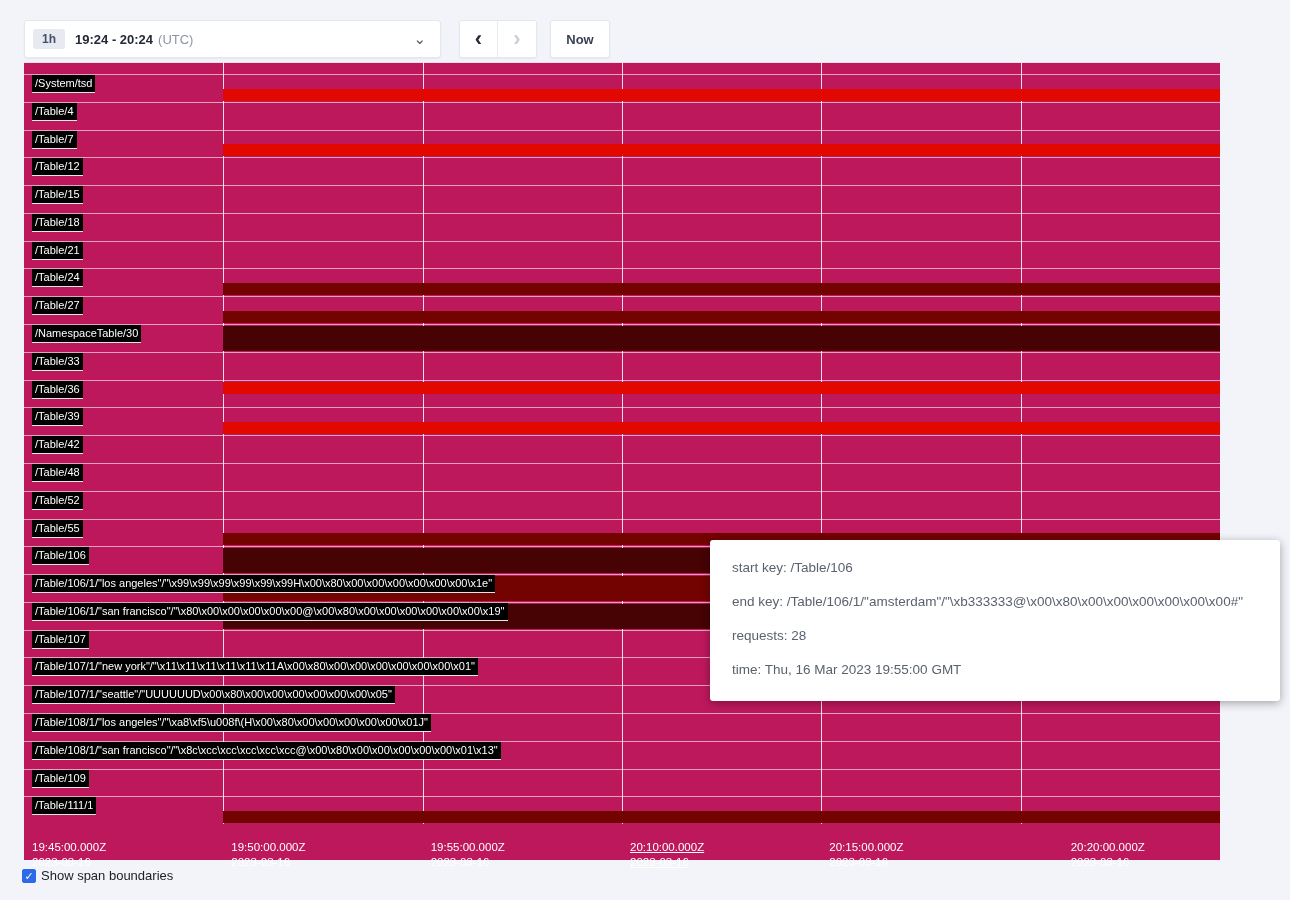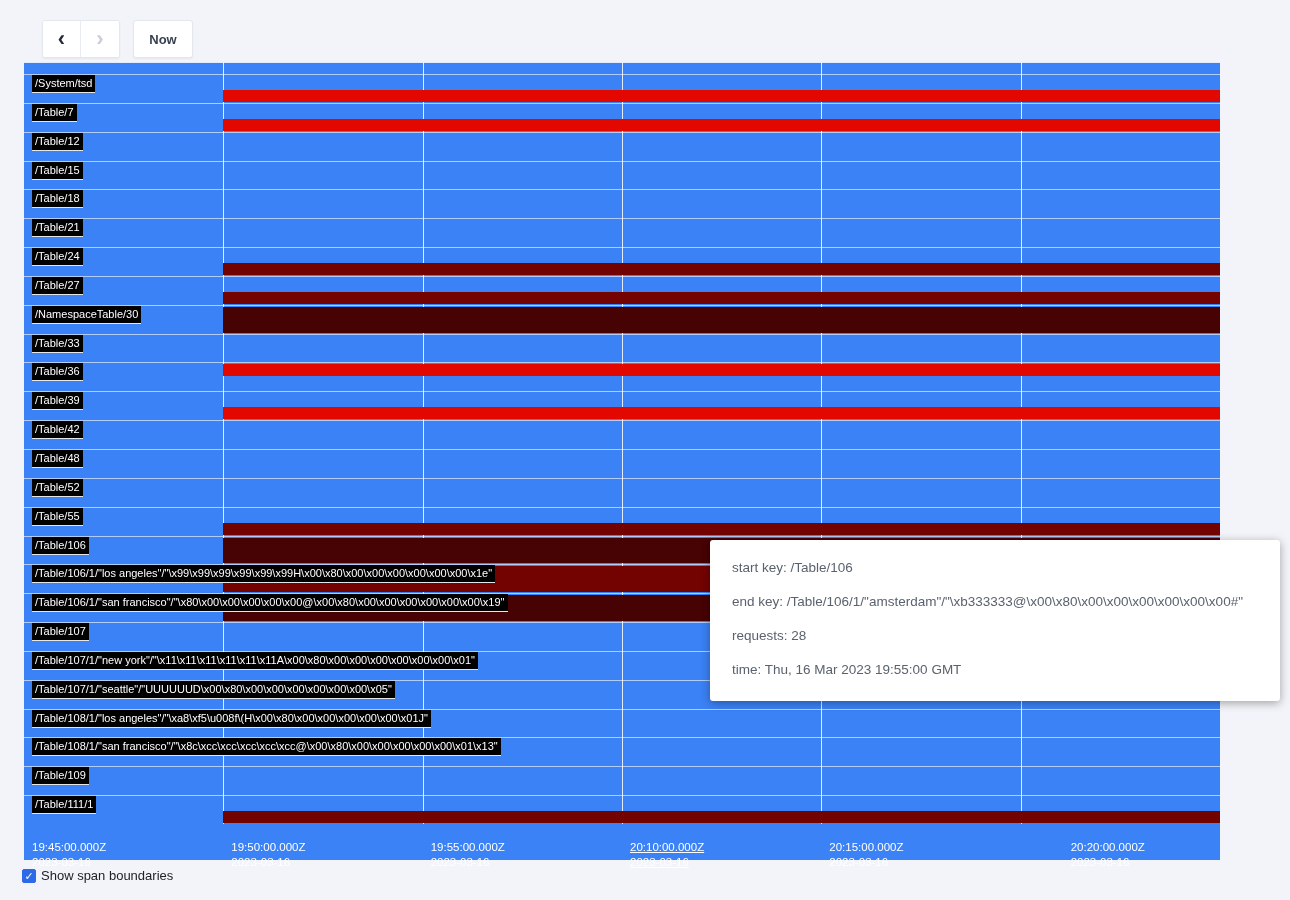--- a/index.html
+++ b/index.html
@@ -29,21 +29,21 @@
          display:flex; align-items:center; justify-content:center; cursor:pointer; color:#242a35; }
   .nav.prev { border-right:1px solid #e9ecf1; }
   .nav.next { color:#c9ced8; cursor:default; }
   .now-btn {
     margin-left:13px; width:60px; background:#fff; border:1px solid #e3e7ee; border-radius:3px;
     font-family:inherit; font-size:13px; font-weight:bold; color:#394152; cursor:pointer;
     box-shadow:0 1px 2px rgba(50,60,80,.07);
   }
 
   
-  .canvas { position:absolute; left:24px; top:62px; width:1196px; height:798px; background:#3b82f6; }
+  .canvas { position:absolute; left:24px; top:62px; width:1196px; height:798px; background:#be185d; }
   .gridlines { position:absolute; left:0; right:0; top:0; bottom:36px; }
   .gridline { position:absolute; top:0; bottom:0; width:1px; background:rgba(255,255,255,.85); }
   .rows { position:absolute; left:0; right:0; top:0; bottom:36px; display:flex; flex-direction:column; }
   .hm-spacer { flex:0 0 12px; border-top:1px solid rgba(255,255,255,.85); }
   .hm-row { flex:1 1 0; position:relative; border-top:1px solid rgba(255,255,255,.6); }
   .hm-band { position:absolute; right:0; z-index:1; }
   .pos-top { top:1px; height:12px; }
   .pos-bottom { bottom:1px; height:12px; }
   .pos-full { top:1px; bottom:1px; }
   .hm-label {
@@ -68,20 +68,26 @@
     width:14px; height:14px; border-radius:2px; border:1px solid #2c6ae8; background:#fff;
     color:#fff; font-size:11px; line-height:13px; text-align:center; cursor:pointer;
   }
   .checkbox.checked { background:#2c6ae8; }
   .cb-label { font-size:13px; color:#202228; margin-left:5px; }
 </style>
 </head>
 <body>
 
 <div class="toolbar">
+  <div class="time-select">
+    <span class="badge">1h</span>
+    <span class="range">19:24 - 20:24</span>
+    <span class="tz">(UTC)</span>
+    <span class="chev">⌄</span>
+  </div>
   <div class="nav-group">
     <button class="nav prev">
         <span>‹</span>
       </button>
     <button class="nav next">
         <span>›</span>
       </button>
   </div>
   <button class="now-btn">Now</button>
 </div>
@@ -94,20 +100,23 @@
       <div class="gridline" style="left: 66.667%;"></div>
       <div class="gridline" style="left: 83.333%;"></div>
     </div>
   <div class="rows">
     <div class="hm-spacer"></div>
   <div class="hm-row">
         <div class="hm-band pos-bottom" style="background: rgb(226, 8, 0); left: 16.667%;"></div>
         <span class="hm-label">/System/tsd</span>
       </div>
       <div class="hm-row">
+        <span class="hm-label">/Table/4</span>
+      </div>
+      <div class="hm-row">
         <div class="hm-band pos-bottom" style="background: rgb(226, 8, 0); left: 16.667%;"></div>
         <span class="hm-label">/Table/7</span>
       </div>
       <div class="hm-row">
         <span class="hm-label">/Table/12</span>
       </div>
       <div class="hm-row">
         <span class="hm-label">/Table/15</span>
       </div>
       <div class="hm-row">

